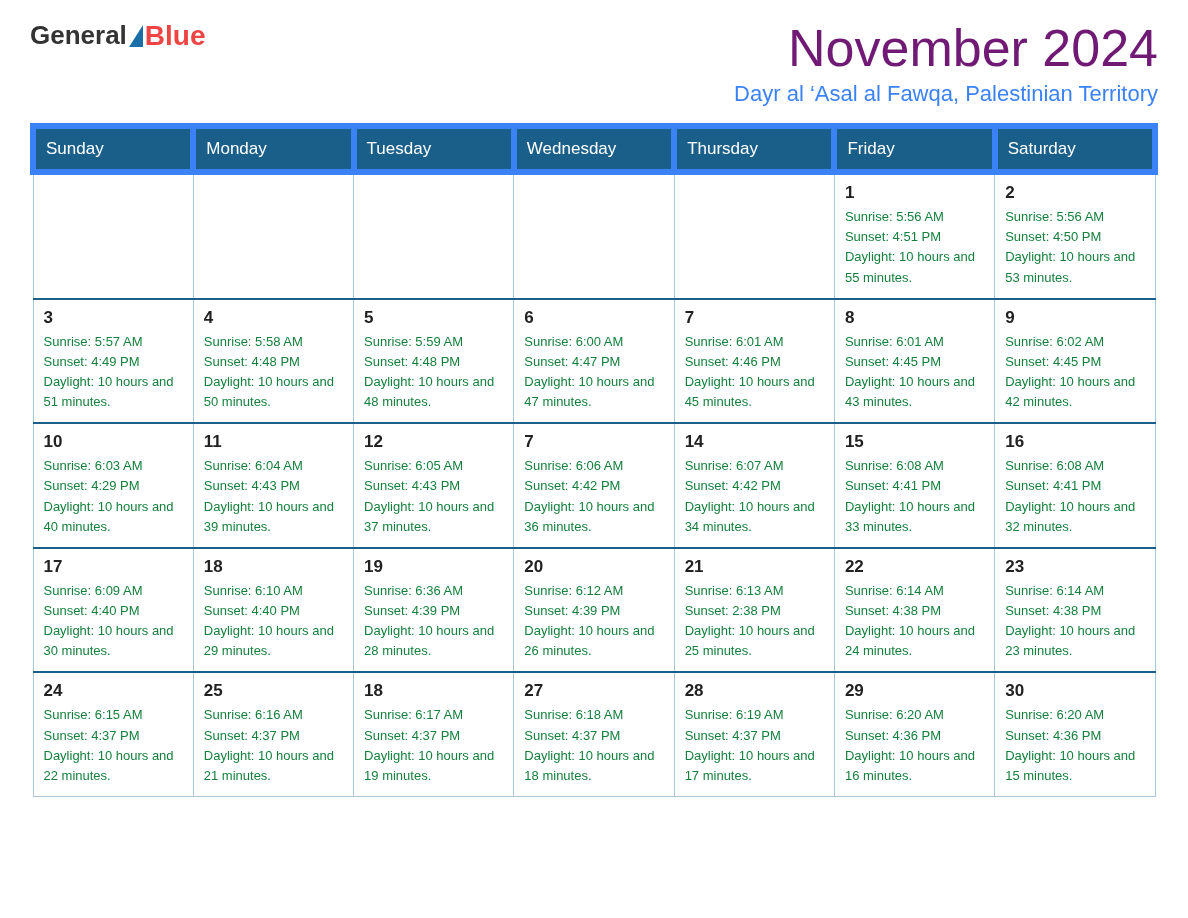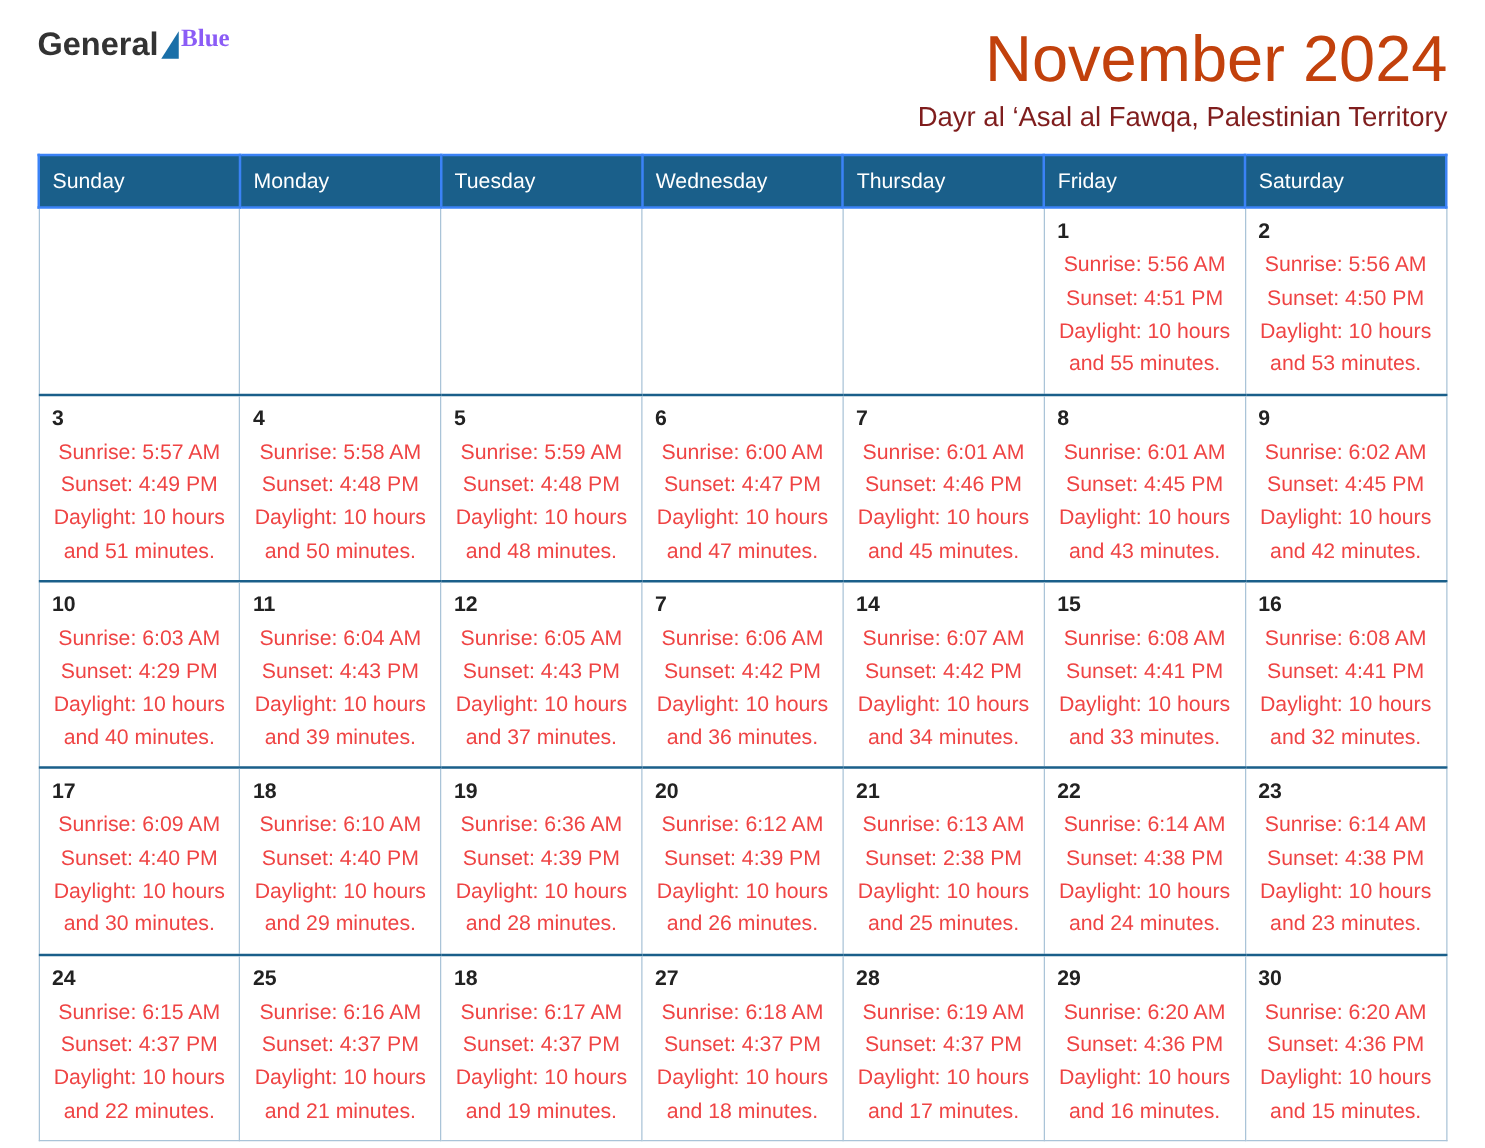--- a/index.html
+++ b/index.html
@@ -34,75 +34,73 @@
       display: inline-block;
       width: 0;
       height: 0;
       border-left: 14px solid transparent;
       border-right: 0px solid transparent;
       border-bottom: 22px solid #1a6fa8;
       margin: 0 2px;
       vertical-align: middle;
     }
     .logo-blue {
-      color: #8b5cf6;
-      font-size: 20px;
+      color: #ef4444;
+      font-size: 28px;
       font-weight: bold;
-      font-family: Liberation Serif, serif;
     }
     .title-area {
       text-align: right;
     }
     .calendar-title {
       font-size: 52px;
       font-weight: normal;
-      color: #c2410c;
+      color: #701a75;
       line-height: 1.1;
     }
     .calendar-subtitle {
       font-size: 22px;
-      color: #7f1d1d;
+      color: #3b82f6;
       margin-top: 4px;
     }
     .calendar {
       width: 100%;
       border-collapse: collapse;
       border: 1.5px solid #1a5f8a;
     }
     .calendar th {
       background-color: #1a5f8a;
       color: #fff;
       font-size: 17px;
       font-weight: normal;
       padding: 10px 10px;
       text-align: left;
-      border: 2px solid #3b82f6;
+      border: 6px solid #3b82f6;
     }
     .calendar td {
       vertical-align: top;
       padding: 8px 10px 10px 10px;
       border: 1px solid #aac4d8;
       width: 14.28%;
       min-height: 110px;
       height: 110px;
       font-size: 13.5px;
       color: #333;
     }
     .day-num {
       font-size: 17px;
       font-weight: bold;
       color: #222;
       margin-bottom: 4px;
       display: block;
     }
     .day-info {
-      font-size: 17px;
-      color: #ef4444;
+      font-size: 13px;
+      color: #15803d;
       line-height: 1.55;
-      text-align: center;
     }
     .empty-cell {
       background: #fff;
     }
     tr.week-row td {
       border-top: 2px solid #1a5f8a;
     }
   </style>
 </head>
 <body>

